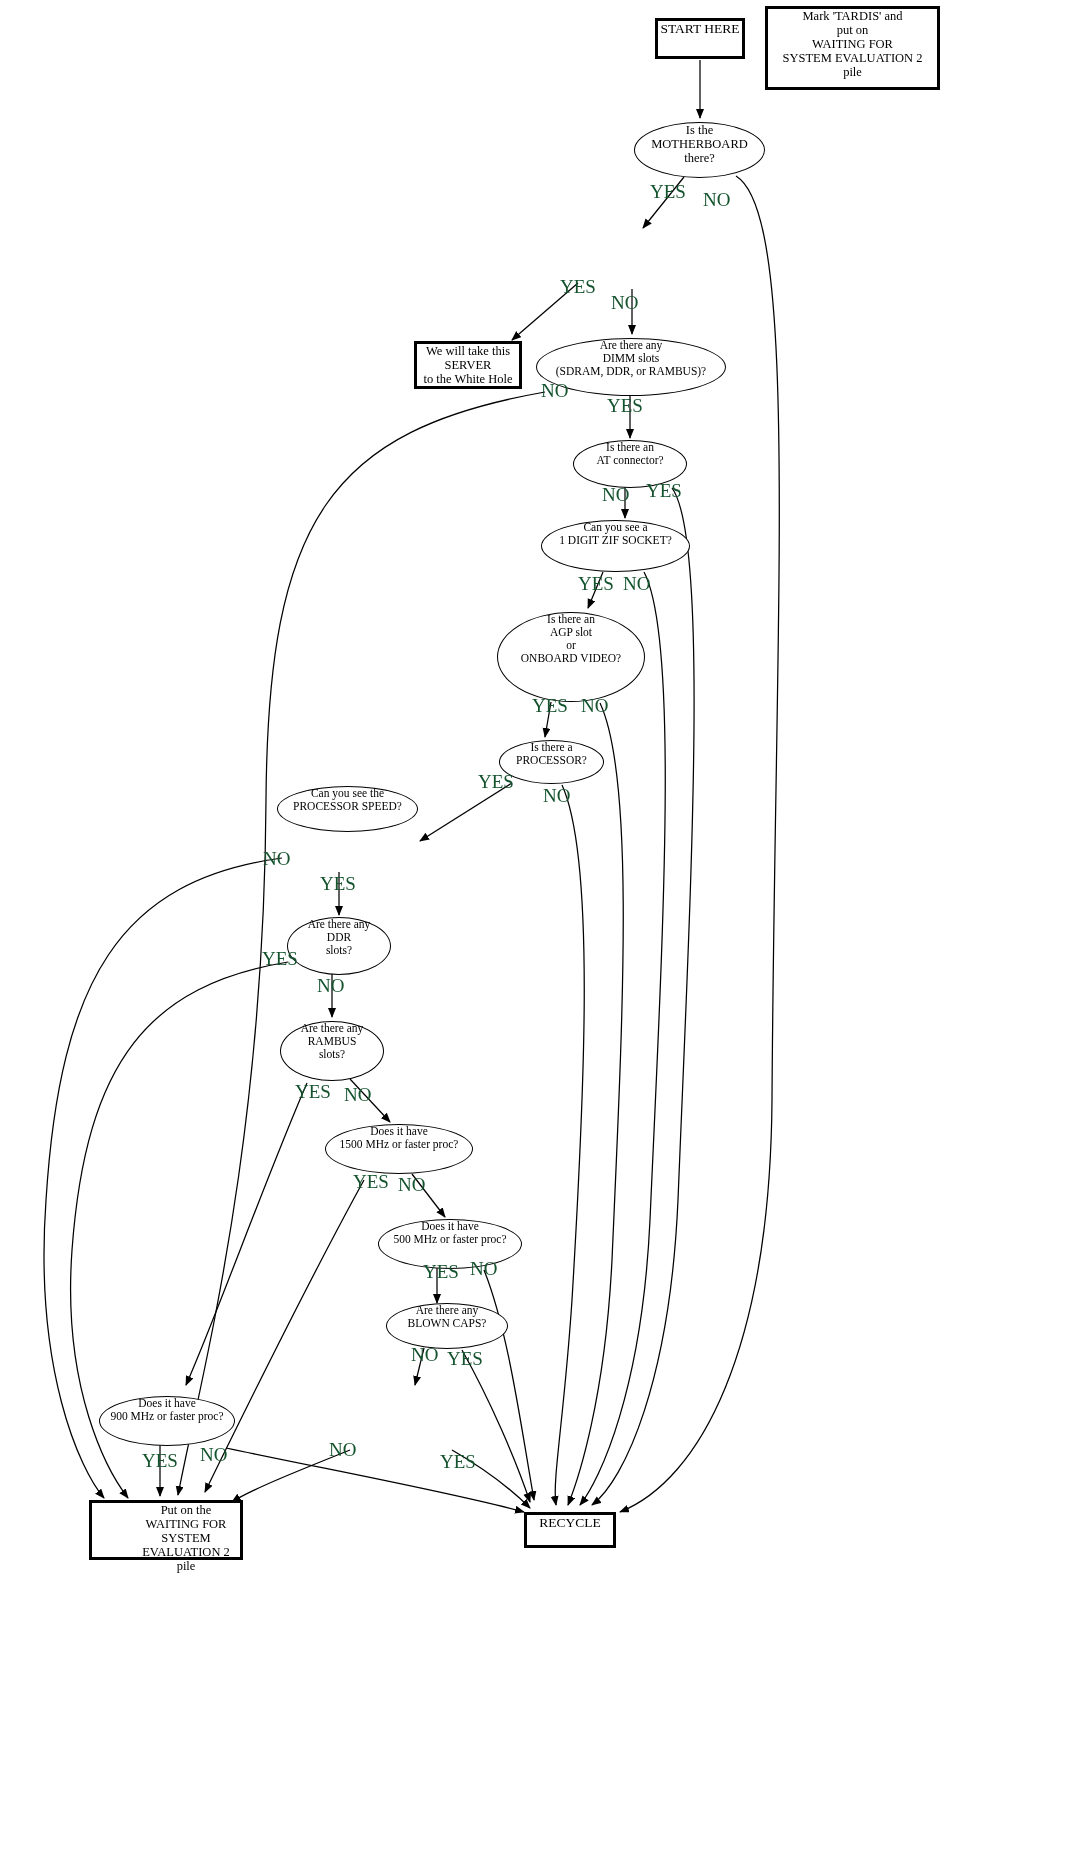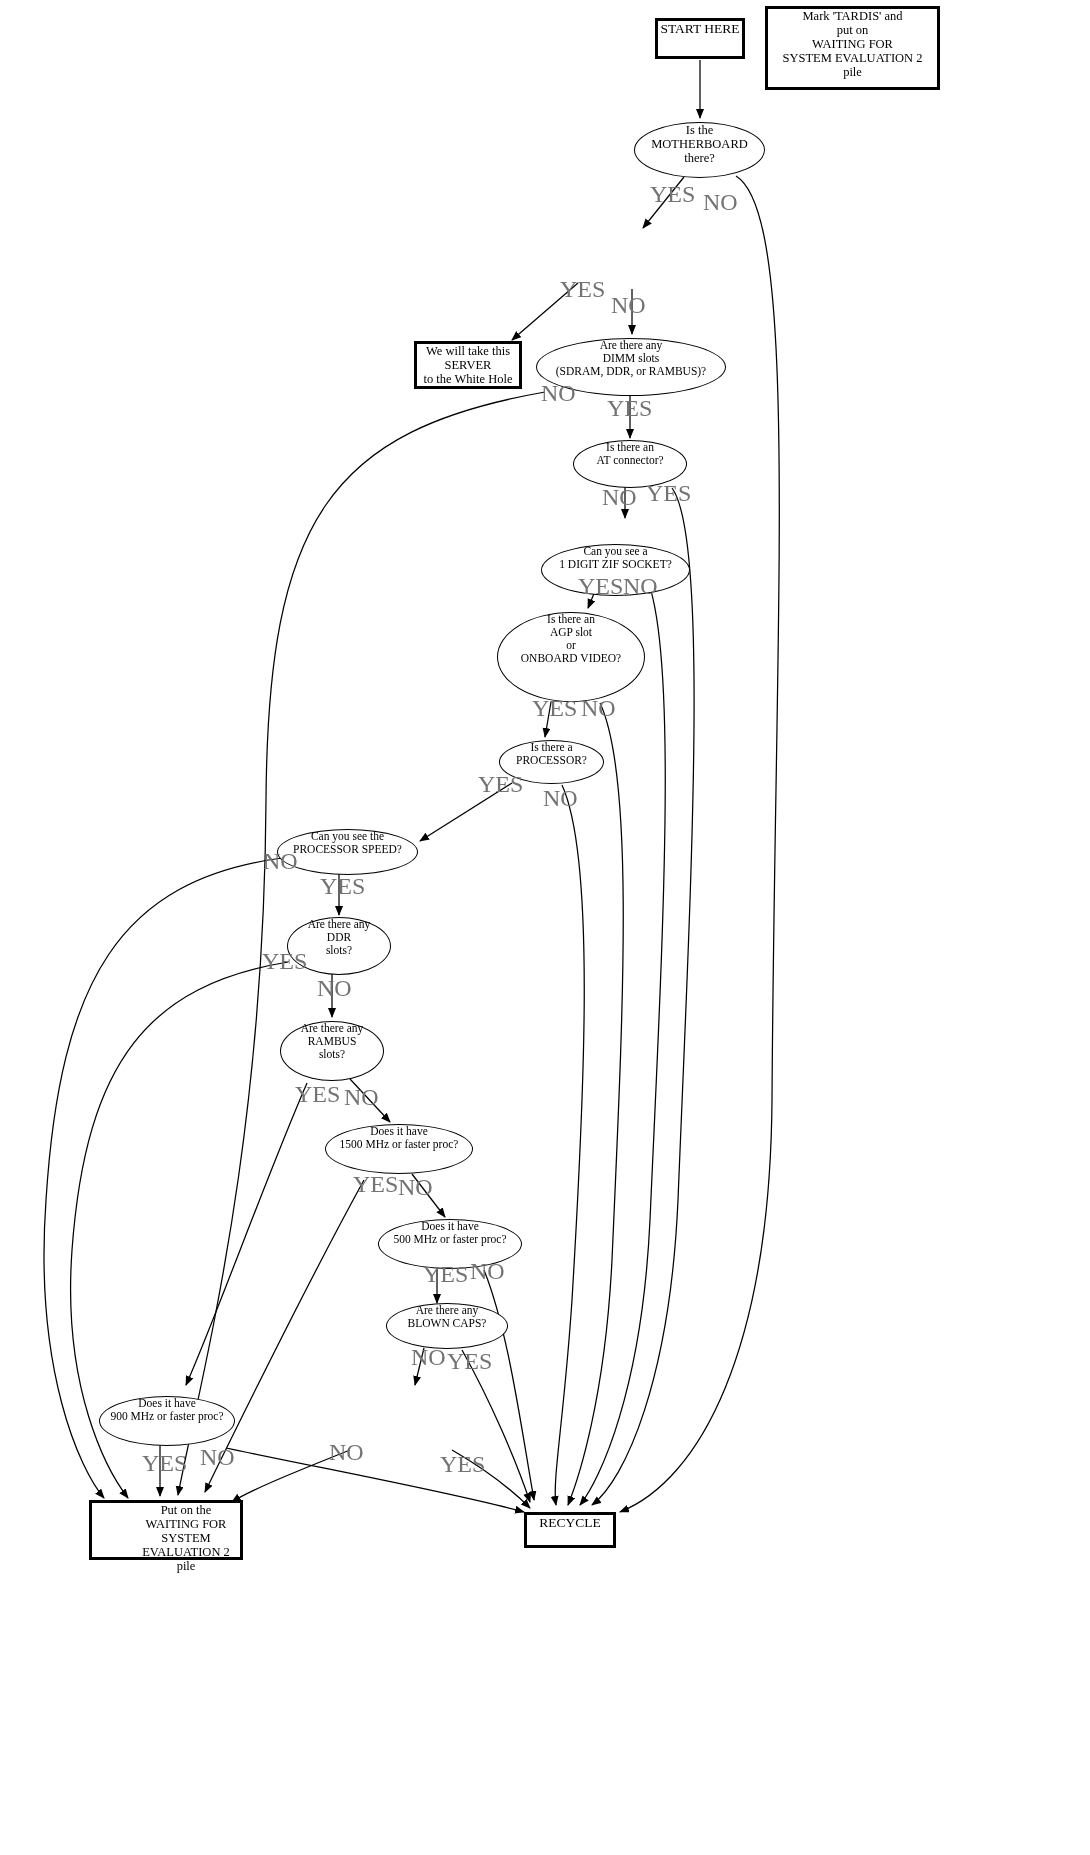--- a/index.html
+++ b/index.html
@@ -7,22 +7,22 @@
        font-family:"Liberation Serif","DejaVu Serif",serif;color:#000;}
   #stage{position:absolute;inset:0;width:1090px;height:1855px;overflow:hidden;}
   svg#wires{position:absolute;left:0;top:0;width:1090px;height:1855px;pointer-events:none;}
 
   .node{position:absolute;box-sizing:border-box;display:flex;align-items:flex-start;
         justify-content:center;text-align:center;line-height:1.12;}
   .ell{border:1.2px solid #000;border-radius:50%;background:#fff;}
   .box{border:3px solid #000;background:#fff;}
   .node .txt{display:block;width:100%;padding:0 2px;}
 
-  .lbl{position:absolute;font-size:24px;line-height:1;white-space:nowrap;
-       color:#737373;background:transparent;}
+  .lbl{position:absolute;font-size:19px;line-height:1;white-space:nowrap;
+       color:#14532d;background:transparent;}
 
   .f11{font-size:11.5px;}
   .f12{font-size:12.5px;}
   .f13{font-size:13.5px;}
 </style>
 </head>
 <body>
 
 <div id="stage">
 
@@ -119,33 +119,33 @@
   </div>
 
   <div class="node ell f11" style="left:536px;top:338px;width:190px;height:58px;">
     <span class="txt">Are there any<br>DIMM slots<br>(SDRAM, DDR, or RAMBUS)?</span>
   </div>
 
   <div class="node ell f11" style="left:573px;top:440px;width:114px;height:48px;">
     <span class="txt">Is there an<br>AT connector?</span>
   </div>
 
-  <div class="node ell f11" style="left:541px;top:544px;width:149px;height:52px;">
+  <div class="node ell f11" style="left:541px;top:520px;width:149px;height:52px;">
     <span class="txt">Can you see a<br>1 DIGIT ZIF SOCKET?</span>
   </div>
 
   <div class="node ell f11" style="left:497px;top:612px;width:148px;height:90px;">
     <span class="txt">Is there an<br>AGP slot<br>or<br>ONBOARD VIDEO?</span>
   </div>
 
   <div class="node ell f11" style="left:499px;top:740px;width:105px;height:44px;">
     <span class="txt">Is there a<br>PROCESSOR?</span>
   </div>
 
-  <div class="node ell f11" style="left:277px;top:829px;width:141px;height:46px;">
+  <div class="node ell f11" style="left:277px;top:786px;width:141px;height:46px;">
     <span class="txt">Can you see the<br>PROCESSOR SPEED?</span>
   </div>
 
   <div class="node ell f11" style="left:287px;top:917px;width:104px;height:58px;">
     <span class="txt">Are there any<br>DDR<br>slots?</span>
   </div>
 
   <div class="node ell f11" style="left:280px;top:1021px;width:104px;height:60px;">
     <span class="txt">Are there any<br>RAMBUS<br>slots?</span>
   </div>

